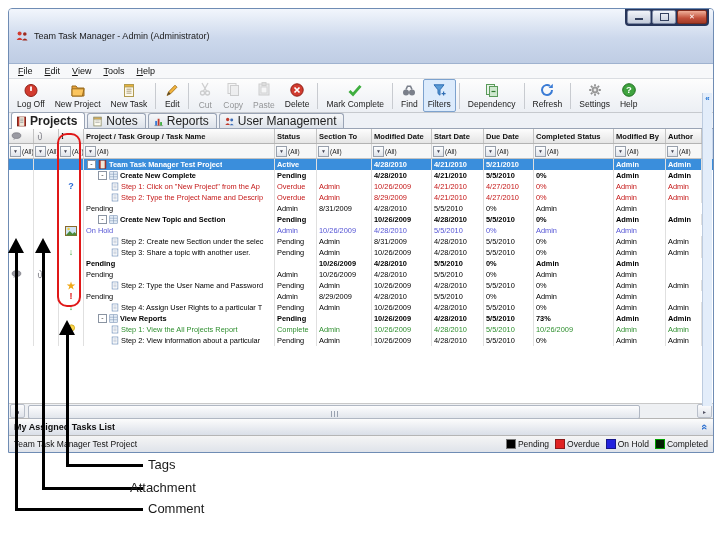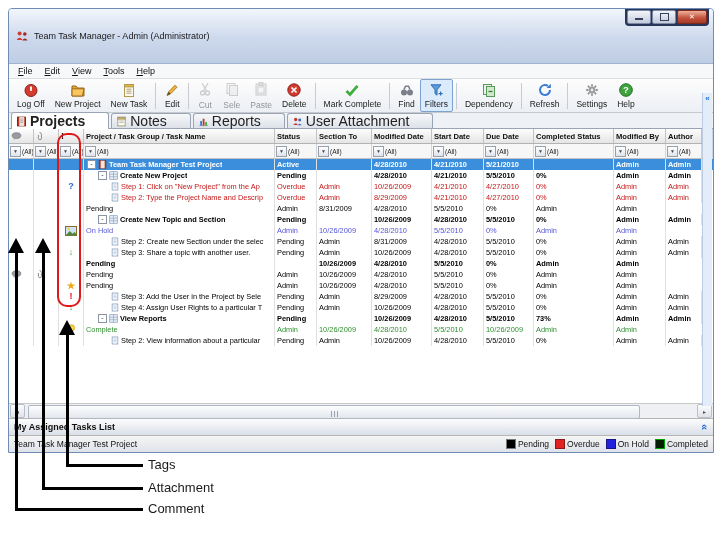--- a/index.html
+++ b/index.html
@@ -29,21 +29,21 @@
   .tb-item{display:flex;flex-direction:column;align-items:center;justify-content:center;
        padding:1px 4px;border:1px solid transparent;border-radius:2px;height:29px;}
   .tb-item .lbl{font-size:8.5px;color:#1a1a1a;margin-top:1px;white-space:nowrap;}
   .tb-item.disabled{opacity:.45;justify-content:space-between;}
   .tb-item.active{background:#dcebfc;border-color:#7da2ce;}
   .tb-div{width:1px;height:26px;background:#c8cbd0;margin:0 3px;flex:0 0 1px;}
   .icn{display:inline-flex;align-items:center;justify-content:center;line-height:0;}
   
   .tabbar{height:15px;flex:0 0 15px;display:flex;align-items:flex-end;gap:2px;padding:0 2px;
        background:#eef1f6;border-bottom:1px solid #9aa4b5;}
-  .tab{display:flex;align-items:center;gap:3px;font-size:14px;color:#222;padding:1px 23px 1px 4px;
+  .tab{display:flex;align-items:center;gap:3px;font-size:12px;color:#222;padding:1px 7px 1px 4px;
        border:1px solid #9aa4b5;border-bottom:none;border-radius:3px 3px 0 0;height:12px;
        background:linear-gradient(#f6f7f9,#dde2ea);}
   .tab.active{background:#fff;height:14px;margin-bottom:-1px;font-weight:bold;}
   
   .grid-cols{display:grid;width:693px;}
   .gridhdr{height:14px;flex:0 0 14px;background:linear-gradient(#fdfdfd,#e5e5e5);
        border-bottom:1px solid #b3b3b3;}
   .hcell{display:flex;align-items:center;padding:0 2px;font-size:7.6px;font-weight:bold;color:#111;
        border-right:1px solid #c3c3c3;overflow:hidden;white-space:nowrap;}
   .filterrow{height:14px;flex:0 0 14px;background:#f7f7f7;border-bottom:1px solid #c3c3c3;}
@@ -184,21 +184,21 @@
           </span>
           <span class="lbl">Cut</span>
         </span>
         <span class="tb-item disabled">
           <span class="icn">
             <svg viewBox="0 0 16 16" width="16" height="16">
               <rect x="3" y="2.5" width="8" height="10" fill="#f2f2f2" stroke="#9a9a9a"></rect>
               <rect x="5.5" y="4.5" width="8" height="10" fill="#e4e4e4" stroke="#9a9a9a"></rect>
             </svg>
           </span>
-          <span class="lbl">Sele</span>
+          <span class="lbl">Copy</span>
         </span>
         <span class="tb-item disabled">
           <span class="icn">
             <svg viewBox="0 0 16 16" width="16" height="16">
               <rect x="3" y="3" width="10" height="11" fill="#d9d9d9" stroke="#9a9a9a"></rect>
               <rect x="6" y="1.6" width="4" height="3" fill="#bdbdbd" stroke="#9a9a9a"></rect>
               <rect x="5" y="6" width="6" height="6" fill="#f4f4f4" stroke="#aaa"></rect>
             </svg>
           </span>
           <span class="lbl">Paste</span>
@@ -319,21 +319,21 @@
         </span>
         <span class="tab">
           <span class="icn">
             <svg viewBox="0 0 12 12" width="11" height="11">
               <circle cx="4" cy="3.8" r="1.8" fill="#c0392b"></circle>
               <path d="M1.4 9.8 q2.6 -3.8 5.2 0 z" fill="#c0392b"></path>
               <circle cx="8.4" cy="4.4" r="1.6" fill="#3a6ab5"></circle>
               <path d="M6.2 10.2 q2.2 -3.4 4.4 0 z" fill="#3a6ab5"></path>
             </svg>
           </span>
-          <span>User Attachment</span>
+          <span>User Management</span>
         </span>
       </div>
     <div class="gridhdr grid-cols" id="gridhdr" style="grid-template-columns: 25px 25px 25px 191px 42px 55px 60px 52px 50px 80px 52px 36px;">
         <span class="hcell">
           <span class="icn">
             <svg viewBox="0 0 12 10" width="11" height="9">
               <ellipse cx="6" cy="4" rx="4.8" ry="3.2" fill="#9a9aa2" stroke="#6a6a72" stroke-width=".7"></ellipse>
               <path d="M3.6 6.4 L2.4 9 L6.2 7" fill="#9a9aa2"></path>
             </svg>
           </span>
@@ -439,21 +439,21 @@
           <span class="gcell"></span>
           <span class="gcell" style="justify-content:center;"></span>
           <span class="gcell namecell lv1">
             <span class="xbox">-</span>
             <span class="icn">
               <svg viewBox="0 0 10 10" width="9" height="9">
                 <rect x=".8" y=".8" width="8.4" height="8.4" fill="#e6eef7" stroke="#7a93b5" stroke-width=".7"></rect>
                 <path d="M.8 3.6 h8.4 M5 .8 v8.4 M.8 6.4 h8.4" stroke="#7a93b5" stroke-width=".6"></path>
               </svg>
             </span>
-            <span class="nm">Create New Project</span>
+            <span class="nm">Create New Complete</span>
           </span>
           <span class="gcell">Pending</span>
           <span class="gcell"></span>
           <span class="gcell">4/28/2010</span>
           <span class="gcell">4/21/2010</span>
           <span class="gcell">5/5/2010</span>
           <span class="gcell">0%</span>
           <span class="gcell">Admin</span>
           <span class="gcell">Admin</span>
         </div>
@@ -650,45 +650,45 @@
           <span class="gcell">Admin</span>
         </div>
         <div class="grow k-task s-pending" style="grid-template-columns:25px 25px 25px 191px 42px 55px 60px 52px 50px 80px 52px 36px">
           <span class="gcell"></span>
           <span class="gcell"></span>
           <span class="gcell" style="justify-content:center;">
             <span class="icn">
               <b class="pi star">★</b>
             </span>
           </span>
-          <span class="gcell">Pending</span>
-          <span class="gcell">Admin</span>
-          <span class="gcell">10/26/2009</span>
-          <span class="gcell">4/28/2010</span>
-          <span class="gcell">5/5/2010</span>
-          <span class="gcell">0%</span>
-          <span class="gcell">Admin</span>
-          <span class="gcell">Admin</span>
-        </div>
-        <div class="grow k-task s-pending" style="grid-template-columns:25px 25px 25px 191px 42px 55px 60px 52px 50px 80px 52px 36px">
-          <span class="gcell"></span>
-          <span class="gcell"></span>
-          <span class="gcell" style="justify-content:center;">
-            <span class="icn">
-              <b class="pi ex">!</b>
-            </span>
-          </span>
           <span class="gcell namecell lv2">
             <span class="icn">
               <svg viewBox="0 0 10 10" width="8" height="9">
                 <rect x="1.4" y=".6" width="7.2" height="8.8" fill="#fff" stroke="#6a8ab5" stroke-width=".8"></rect>
                 <path d="M3 3 h4 M3 4.8 h4 M3 6.6 h4" stroke="#9aa8c0" stroke-width=".7"></path>
               </svg>
             </span>
-            <span class="nm">Step 3: Add the User in the Project by Sele</span>
+            <span class="nm">Step 2: Type the User Name and Password</span>
+          </span>
+          <span class="gcell">Pending</span>
+          <span class="gcell">Admin</span>
+          <span class="gcell">10/26/2009</span>
+          <span class="gcell">4/28/2010</span>
+          <span class="gcell">5/5/2010</span>
+          <span class="gcell">0%</span>
+          <span class="gcell">Admin</span>
+          <span class="gcell">Admin</span>
+        </div>
+        <div class="grow k-task s-pending" style="grid-template-columns:25px 25px 25px 191px 42px 55px 60px 52px 50px 80px 52px 36px">
+          <span class="gcell"></span>
+          <span class="gcell"></span>
+          <span class="gcell" style="justify-content:center;">
+            <span class="icn">
+              <b class="pi ex">!</b>
+            </span>
           </span>
           <span class="gcell">Pending</span>
           <span class="gcell">Admin</span>
           <span class="gcell">8/29/2009</span>
           <span class="gcell">4/28/2010</span>
           <span class="gcell">5/5/2010</span>
           <span class="gcell">0%</span>
           <span class="gcell">Admin</span>
           <span class="gcell">Admin</span>
         </div>
@@ -744,20 +744,29 @@
         <div class="grow k-task s-complete" style="grid-template-columns:25px 25px 25px 191px 42px 55px 60px 52px 50px 80px 52px 36px">
           <span class="gcell"></span>
           <span class="gcell"></span>
           <span class="gcell" style="justify-content:center;">
             <span class="icn">
               <svg viewBox="0 0 10 13" width="9" height="11">
                 <circle cx="5" cy="4.6" r="3.6" fill="#ffd84a" stroke="#c8a41e"></circle>
                 <rect x="3.6" y="8" width="2.8" height="3.4" fill="#b8b8b8" stroke="#8a8a8a" stroke-width=".6"></rect>
               </svg>
             </span>
+          </span>
+          <span class="gcell namecell lv2">
+            <span class="icn">
+              <svg viewBox="0 0 10 10" width="8" height="9">
+                <rect x="1.4" y=".6" width="7.2" height="8.8" fill="#fff" stroke="#6a8ab5" stroke-width=".8"></rect>
+                <path d="M3 3 h4 M3 4.8 h4 M3 6.6 h4" stroke="#9aa8c0" stroke-width=".7"></path>
+              </svg>
+            </span>
+            <span class="nm">Step 1: View the All Projects Report</span>
           </span>
           <span class="gcell">Complete</span>
           <span class="gcell">Admin</span>
           <span class="gcell">10/26/2009</span>
           <span class="gcell">4/28/2010</span>
           <span class="gcell">5/5/2010</span>
           <span class="gcell">10/26/2009</span>
           <span class="gcell">Admin</span>
           <span class="gcell">Admin</span>
         </div>
@@ -829,21 +838,21 @@
   <div>
     <div class="arrowhead" style="left:8px;top:238px;"></div>
     <div class="vline" style="left:14.5px;top:251px;height:260px;"></div>
     <div class="hline" style="left:14.5px;top:508px;width:128px;"></div>
     <div class="clabel" style="left:148px;top:501px;">Comment</div>
   </div>
   <div>
     <div class="arrowhead" style="left:35px;top:238px;"></div>
     <div class="vline" style="left:41.5px;top:251px;height:239px;"></div>
     <div class="hline" style="left:41.5px;top:487px;width:101px;"></div>
-    <div class="clabel" style="left:148px;top:480px;">Attachment</div>
+    <div class="clabel" style="left:130px;top:480px;">Attachment</div>
   </div>
   <div>
     <div class="arrowhead" style="left:59px;top:320px;"></div>
     <div class="vline" style="left:65.5px;top:333px;height:134px;"></div>
     <div class="hline" style="left:65.5px;top:464px;width:77px;"></div>
     <div class="clabel" style="left:148px;top:457px;">Tags</div>
   </div>
 </div>
 
 </body></html>

